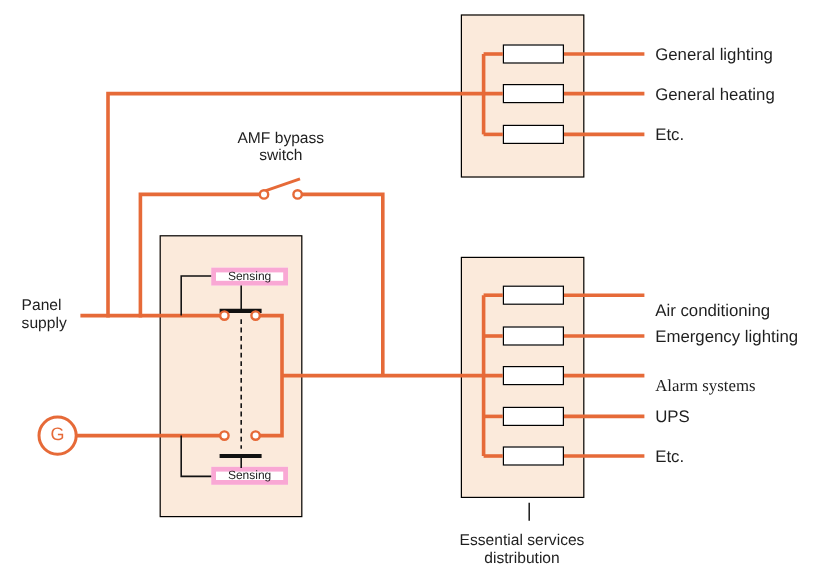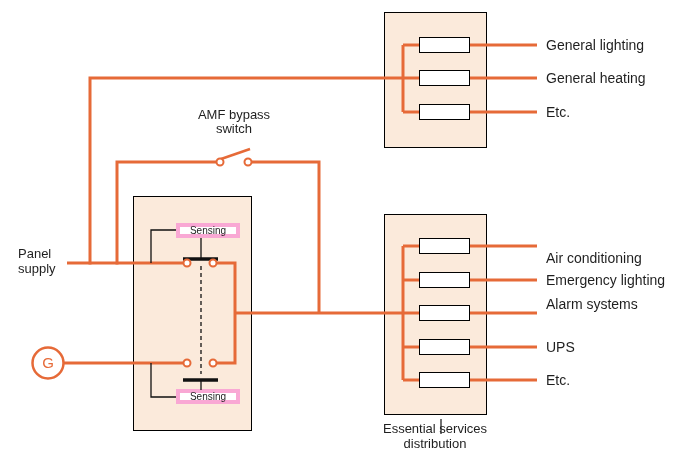--- a/index.html
+++ b/index.html
@@ -105,25 +105,25 @@
   </svg>
 
   <div class="lbl" style="left:18px;top:246px;width:52px;">Panel supply</div>
 
   <div class="lbl center" style="left:184px;top:108px;width:100px;line-height:14px;">AMF bypass switch</div>
 
 
   <div id="gen-label">G</div>
 
 
-  <div class="lbl center" style="left:354px;top:421px;width:162px;">Essential services distribution</div>
+  <div class="lbl center" style="left:354px;top:442px;width:162px;">Essential services distribution</div>
 
   <div class="circuit-lbl" style="top:37px;">General lighting</div>
   <div class="circuit-lbl" style="top:70px;">General heating</div>
   <div class="circuit-lbl" style="top:104px;">Etc.</div>
 
   <div class="circuit-lbl" style="top:238px;margin-top:12px;">Air conditioning</div>
   <div class="circuit-lbl" style="top:272px;">Emergency lighting</div>
-  <div class="circuit-lbl" style="top:296px;">Alarm systems</div>
+  <div class="circuit-lbl" style="top:315px;font-family:Liberation Serif, serif;">Alarm systems</div>
   <div class="circuit-lbl" style="top:339px;">UPS</div>
   <div class="circuit-lbl" style="top:372px;">Etc.</div>
 
 </div>
 
 </body></html>

